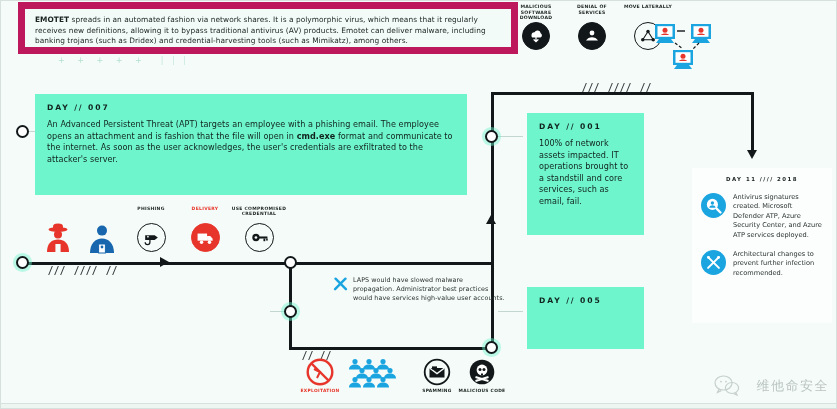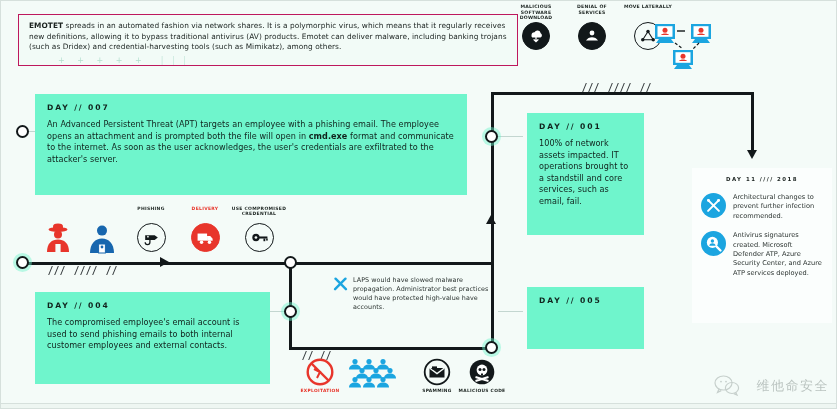--- a/index.html
+++ b/index.html
@@ -8,23 +8,23 @@
     background:#ffffff;
     font-family:"DejaVu Sans", sans-serif;
   }
   .canvas{
     position:relative;width:837px;height:409px;
     background:#f4fbf8;
     box-sizing:border-box;
   }
   
   .intro{
-    position:absolute;left:18px;top:14px;width:500px;height:52px;
+    position:absolute;left:18px;top:2px;width:500px;height:52px;
     background:#f2fbf7;
-    border:1px solid #be185d;
+    border:7px solid #be185d;
     box-sizing:border-box;
     padding:6px 10px 4px 10px;
   }
   .intro p{
     margin:0;color:#1b2320;font-size:7.4px;line-height:10.6px;
     font-family:"DejaVu Sans", sans-serif;letter-spacing:0.05px;
   }
   .intro b{font-weight:bold;}
   .dotrow{
     position:absolute;left:58px;top:56px;width:200px;height:14px;
@@ -280,44 +280,40 @@
 
   <div class="node" style="left:16px;top:256px;"></div>
   <div class="node plain" style="left:284px;top:256px;"></div>
   <div class="node" style="left:284px;top:305px;"></div>
   <div class="node" style="left:485px;top:130px;"></div>
   <div class="node" style="left:485px;top:341px;"></div>
   <div class="node plain" style="left:16px;top:125px;"></div>
 
   <div class="card" style="left:35px;top:94px;width:432px;height:101px;">
     <div class="day">DAY // 007</div>
-    <div class="body"><span>An Advanced Persistent Threat (APT) targets an employee with a phishing email. The employee opens an attachment and is prompted both the file will open in </span><b>cmd.exe</b><span> format and communicate to the internet. As soon as the user acknowledges, the user's credentials are exfiltrated to the attacker's server.</span></div>
-  </div>
-
-  <div class="card" style="left:35px;top:292px;width:235px;height:92px;">
-    <div class="day">DAY // 004</div>
-    <div class="body">The compromised employee's email account is used to send phishing emails to both internal customer employees and external contacts.</div>
-  </div>
+    <div class="body"><span>An Advanced Persistent Threat (APT) targets an employee with a phishing email. The employee opens an attachment and is fashion that the file will open in </span><b>cmd.exe</b><span> format and communicate to the internet. As soon as the user acknowledges, the user's credentials are exfiltrated to the attacker's server.</span></div>
+  </div>
+
 
   <div class="card" style="left:527px;top:113px;width:117px;height:122px;">
     <div class="day">DAY // 001</div>
     <div class="body">100% of network assets impacted. IT operations brought to a standstill and core services, such as email, fail.</div>
   </div>
 
   <div class="card" style="left:527px;top:287px;width:117px;height:62px;">
     <div class="day">DAY // 005</div>
   </div>
 
 
   <div class="callout" style="left:333px;top:276px;width:172px;">
     <div style="display:flex;gap:5px;align-items:flex-start;">
       <svg width="15" height="15" viewBox="0 0 20 20" style="flex:0 0 15px;margin-top:1px;">
         <path d="M3.4 2.2 L17.2 16.2 M16.6 2.2 L2.8 16.2" stroke="#1ba5e0" stroke-width="3.2" stroke-linecap="round"></path>
       </svg>
-      <div class="txt">LAPS would have slowed malware propagation. Administrator best practices would have protected high-value have accounts.</div>
+      <div class="txt">LAPS would have slowed malware propagation. Administrator best practices would have services high-value user accounts.</div>
     </div>
   </div>
 
   <div style="position:absolute;left:44px;top:222px;z-index:5;">
     <svg width="28" height="32" viewBox="0 0 28 32">
       <ellipse cx="14" cy="7.5" rx="9.5" ry="2.3" fill="#e8352b"></ellipse>
       <path d="M9 7.5 V4.5 C9 2.6 10.4 1.6 14 1.6 S19 2.6 19 4.5 V7.5 Z" fill="#e8352b"></path>
       <circle cx="14" cy="12.5" r="4" fill="#e8352b"></circle>
       <path d="M3 30 C3 21 8 17.5 14 17.5 S25 21 25 30 Z" fill="#e8352b"></path>
       <rect x="11.4" y="22" width="5.2" height="9" fill="#f4fbf8"></rect>
@@ -446,43 +442,43 @@
         <circle cx="16" cy="11.5" r="1.5" fill="#12181a"></circle>
         <path d="M13 15.5 h2 v2 h-2z" fill="#12181a"></path>
         <path d="M7.5 19 L20.5 23 M20.5 19 L7.5 23" stroke="#ffffff" stroke-width="2"></path>
       </svg>
     </div>
     <div class="lbl">MALICIOUS CODE</div>
   </div>
 
   <div class="panel">
     <div class="pday">DAY 11 //// 2018</div>
-
-    <div class="prow">
-      <div class="bico">
-        <svg width="17" height="17" viewBox="0 0 22 22">
-          <path d="M4 4 L18 18 M18 4 L4 18" stroke="#ffffff" stroke-width="2.6" stroke-linecap="round"></path>
-          <circle cx="4.6" cy="4.6" r="1.9" fill="#ffffff"></circle>
-          <circle cx="17.4" cy="4.6" r="1.9" fill="#ffffff"></circle>
-        </svg>
-      </div>
-      <div class="ptxt">Architectural changes to prevent further infection recommended.</div>
-    </div>
 
     <div class="prow">
       <div class="bico">
         <svg width="17" height="17" viewBox="0 0 22 22">
           <circle cx="9.6" cy="9.6" r="7.2" fill="#ffffff"></circle>
           <circle cx="9.6" cy="7.8" r="2.2" fill="#1ba5e0"></circle>
           <path d="M5.4 14c.6-2.2 2.4-3.2 4.2-3.2s3.6 1 4.2 3.2z" fill="#1ba5e0"></path>
           <path d="M15 15 L20 20" stroke="#ffffff" stroke-width="3" stroke-linecap="round"></path>
         </svg>
       </div>
       <div class="ptxt">Antivirus signatures created. Microsoft Defender ATP, Azure Security Center, and Azure ATP services deployed.</div>
     </div>
+
+    <div class="prow">
+      <div class="bico">
+        <svg width="17" height="17" viewBox="0 0 22 22">
+          <path d="M4 4 L18 18 M18 4 L4 18" stroke="#ffffff" stroke-width="2.6" stroke-linecap="round"></path>
+          <circle cx="4.6" cy="4.6" r="1.9" fill="#ffffff"></circle>
+          <circle cx="17.4" cy="4.6" r="1.9" fill="#ffffff"></circle>
+        </svg>
+      </div>
+      <div class="ptxt">Architectural changes to prevent further infection recommended.</div>
+    </div>
   </div>
 
   <div class="wm">
     <svg width="26" height="22" viewBox="0 0 26 22">
       <ellipse cx="9.5" cy="8" rx="8.5" ry="7" fill="none" stroke="#9aa5a1" stroke-width="1.2"></ellipse>
       <path d="M5 14 L3.5 17.4 L7.2 15.6" fill="none" stroke="#9aa5a1" stroke-width="1.2"></path>
       <ellipse cx="18" cy="13" rx="6.6" ry="5.5" fill="none" stroke="#9aa5a1" stroke-width="1.2"></ellipse>
       <path d="M21.6 17.4 L23 20 L19.8 18.6" fill="none" stroke="#9aa5a1" stroke-width="1.2"></path>
       <circle cx="7" cy="6.6" r=".9" fill="#9aa5a1"></circle>
       <circle cx="12" cy="6.6" r=".9" fill="#9aa5a1"></circle>

